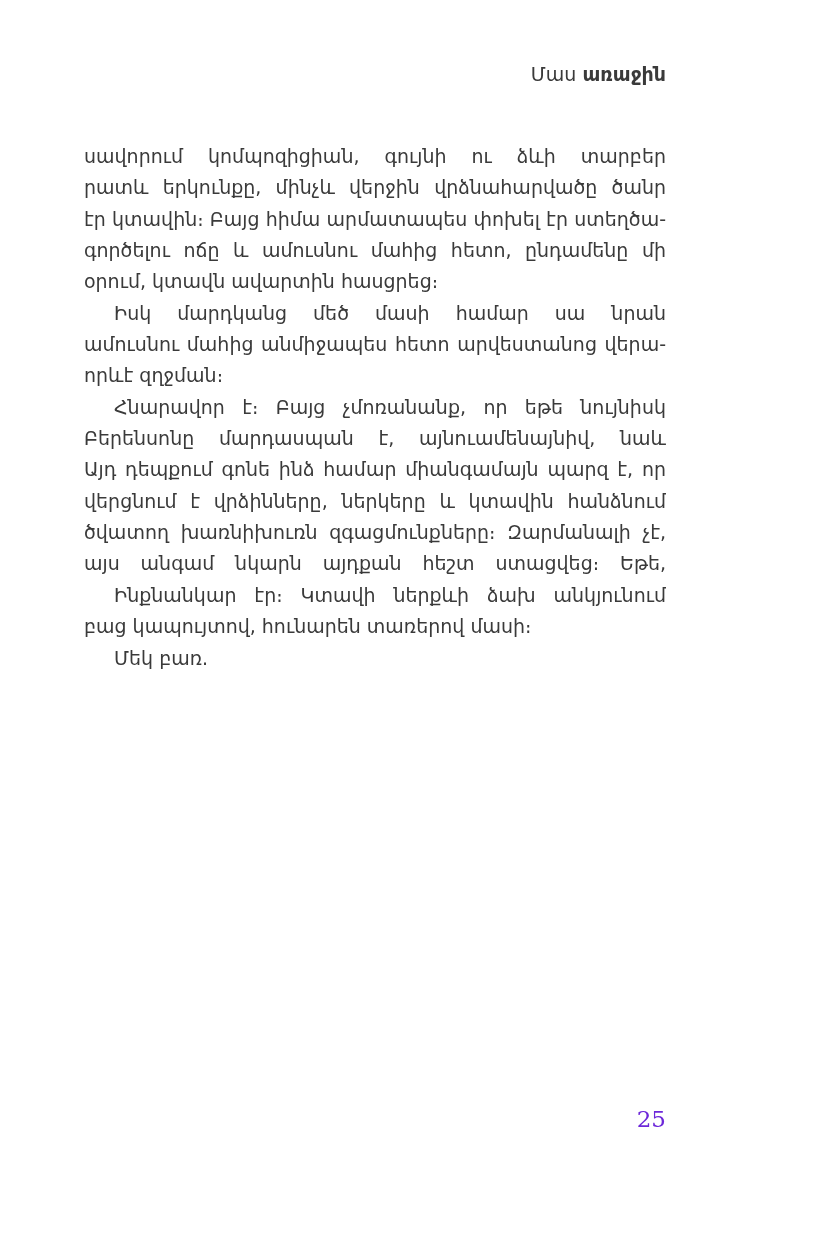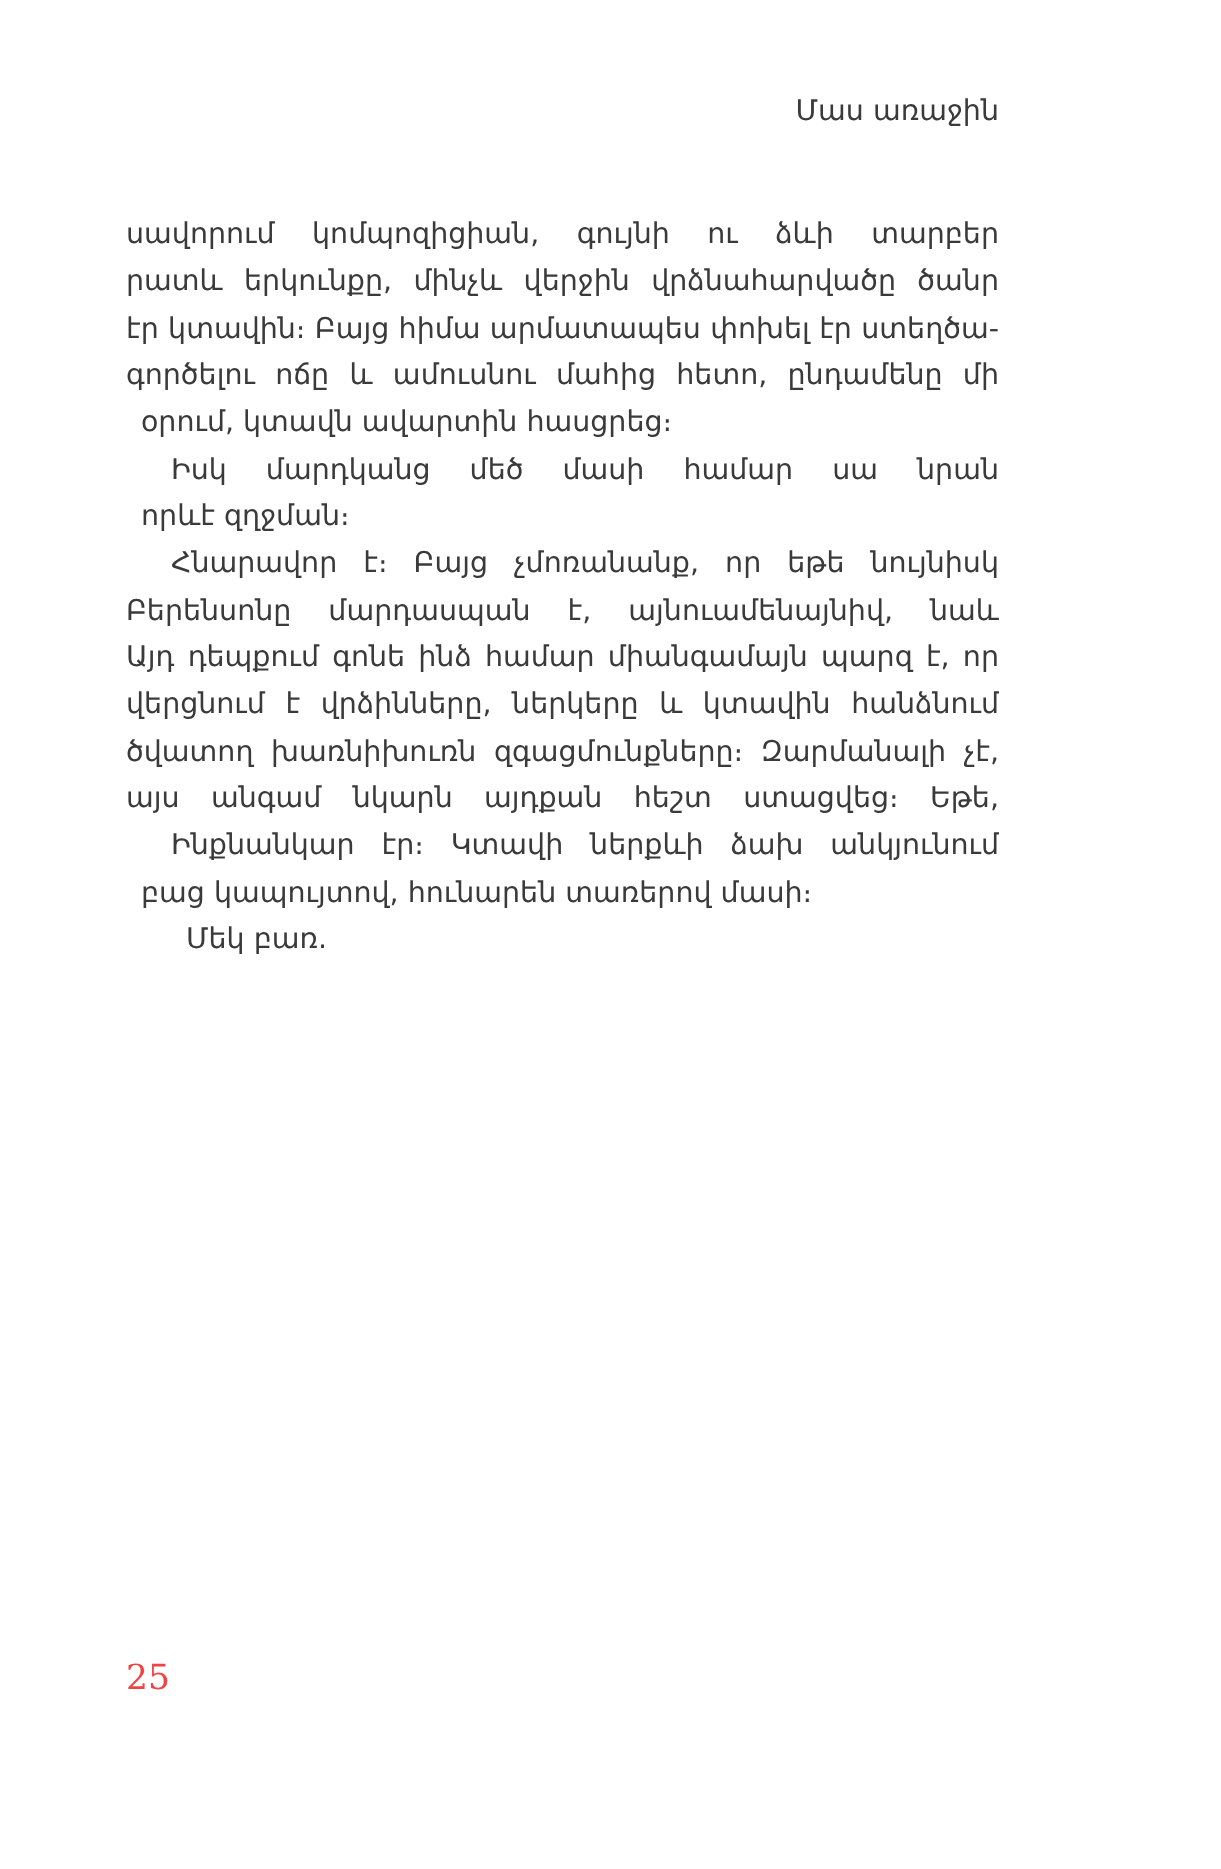--- a/index.html
+++ b/index.html
@@ -19,56 +19,55 @@
     position: absolute;
     top: 62px;
     left: 84px;
     width: 582px;
     text-align: right;
     font-size: 19px;
     line-height: 24px;
     color: #3a3a3a;
   }
   .running-head .part-name {
-    font-weight: 400;
+    font-weight: 700;
   }
   .body-text {
     position: absolute;
     top: 141px;
     left: 84px;
     width: 582px;
     font-size: 19px;
     line-height: 31.35px;
     color: #3a3a3a;
   }
   .para { margin: 0; }
   .para .line {
     height: 31.35px;
     overflow: hidden;
     text-align: justify;
     text-align-last: justify;
   }
   .para .line.last {
     text-align: center;
     text-align-last: left;
-    margin-left: 10px;
   }
   .para.indent .line:first-child {
     text-indent: 30px;
   }
   .page-number {
     position: absolute;
     top: 1104px;
     left: 84px;
     width: 582px;
-    text-align: left;
+    text-align: right;
     font-family: "DejaVu Serif", serif;
     font-size: 23px;
     line-height: 30px;
-    color: #ef4444;
+    color: #6d28d9;
   }
 </style>
 </head>
 <body>
 
 <div class="page">
 
   <div class="running-head">
     <span>Մաս</span>
     <span class="part-name">առաջին</span>
@@ -77,20 +76,21 @@
   <div class="body-text">
       <div class="para">
         <div class="line">սավորում կոմպոզիցիան, գույնի ու ձևի տարբեր փորձար-</div>
         <div class="line">րատև երկունքը, մինչև վերջին վրձնահարվածը ծանր իջնում</div>
         <div class="line">էր կտավին։ Բայց հիմա արմատապես փոխել էր ստեղծա-</div>
         <div class="line">գործելու ոճը և ամուսնու մահից հետո, ընդամենը մի քանի</div>
         <div class="line last">օրում, կտավն ավարտին հասցրեց։</div>
       </div>
       <div class="para indent">
         <div class="line">Իսկ մարդկանց մեծ մասի համար սա նրան դատապար-</div>
+        <div class="line">ամուսնու մահից անմիջապես հետո արվեստանոց վերա-</div>
         <div class="line last">որևէ զղջման։</div>
       </div>
       <div class="para indent">
         <div class="line">Հնարավոր է։ Բայց չմոռանանք, որ եթե նույնիսկ Ալիսիա</div>
         <div class="line">Բերենսոնը մարդասպան է, այնուամենայնիվ, նաև նկարիչ է։</div>
         <div class="line">Այդ դեպքում գոնե ինձ համար միանգամայն պարզ է, որ նա</div>
         <div class="line">վերցնում է վրձինները, ներկերը և կտավին հանձնում հոգին</div>
         <div class="line">ծվատող խառնիխուռն զգացմունքները։ Զարմանալի չէ, որ</div>
         <div class="line">այս անգամ նկարն այդքան հեշտ ստացվեց։ Եթե, իհարկե,</div>
       </div>

